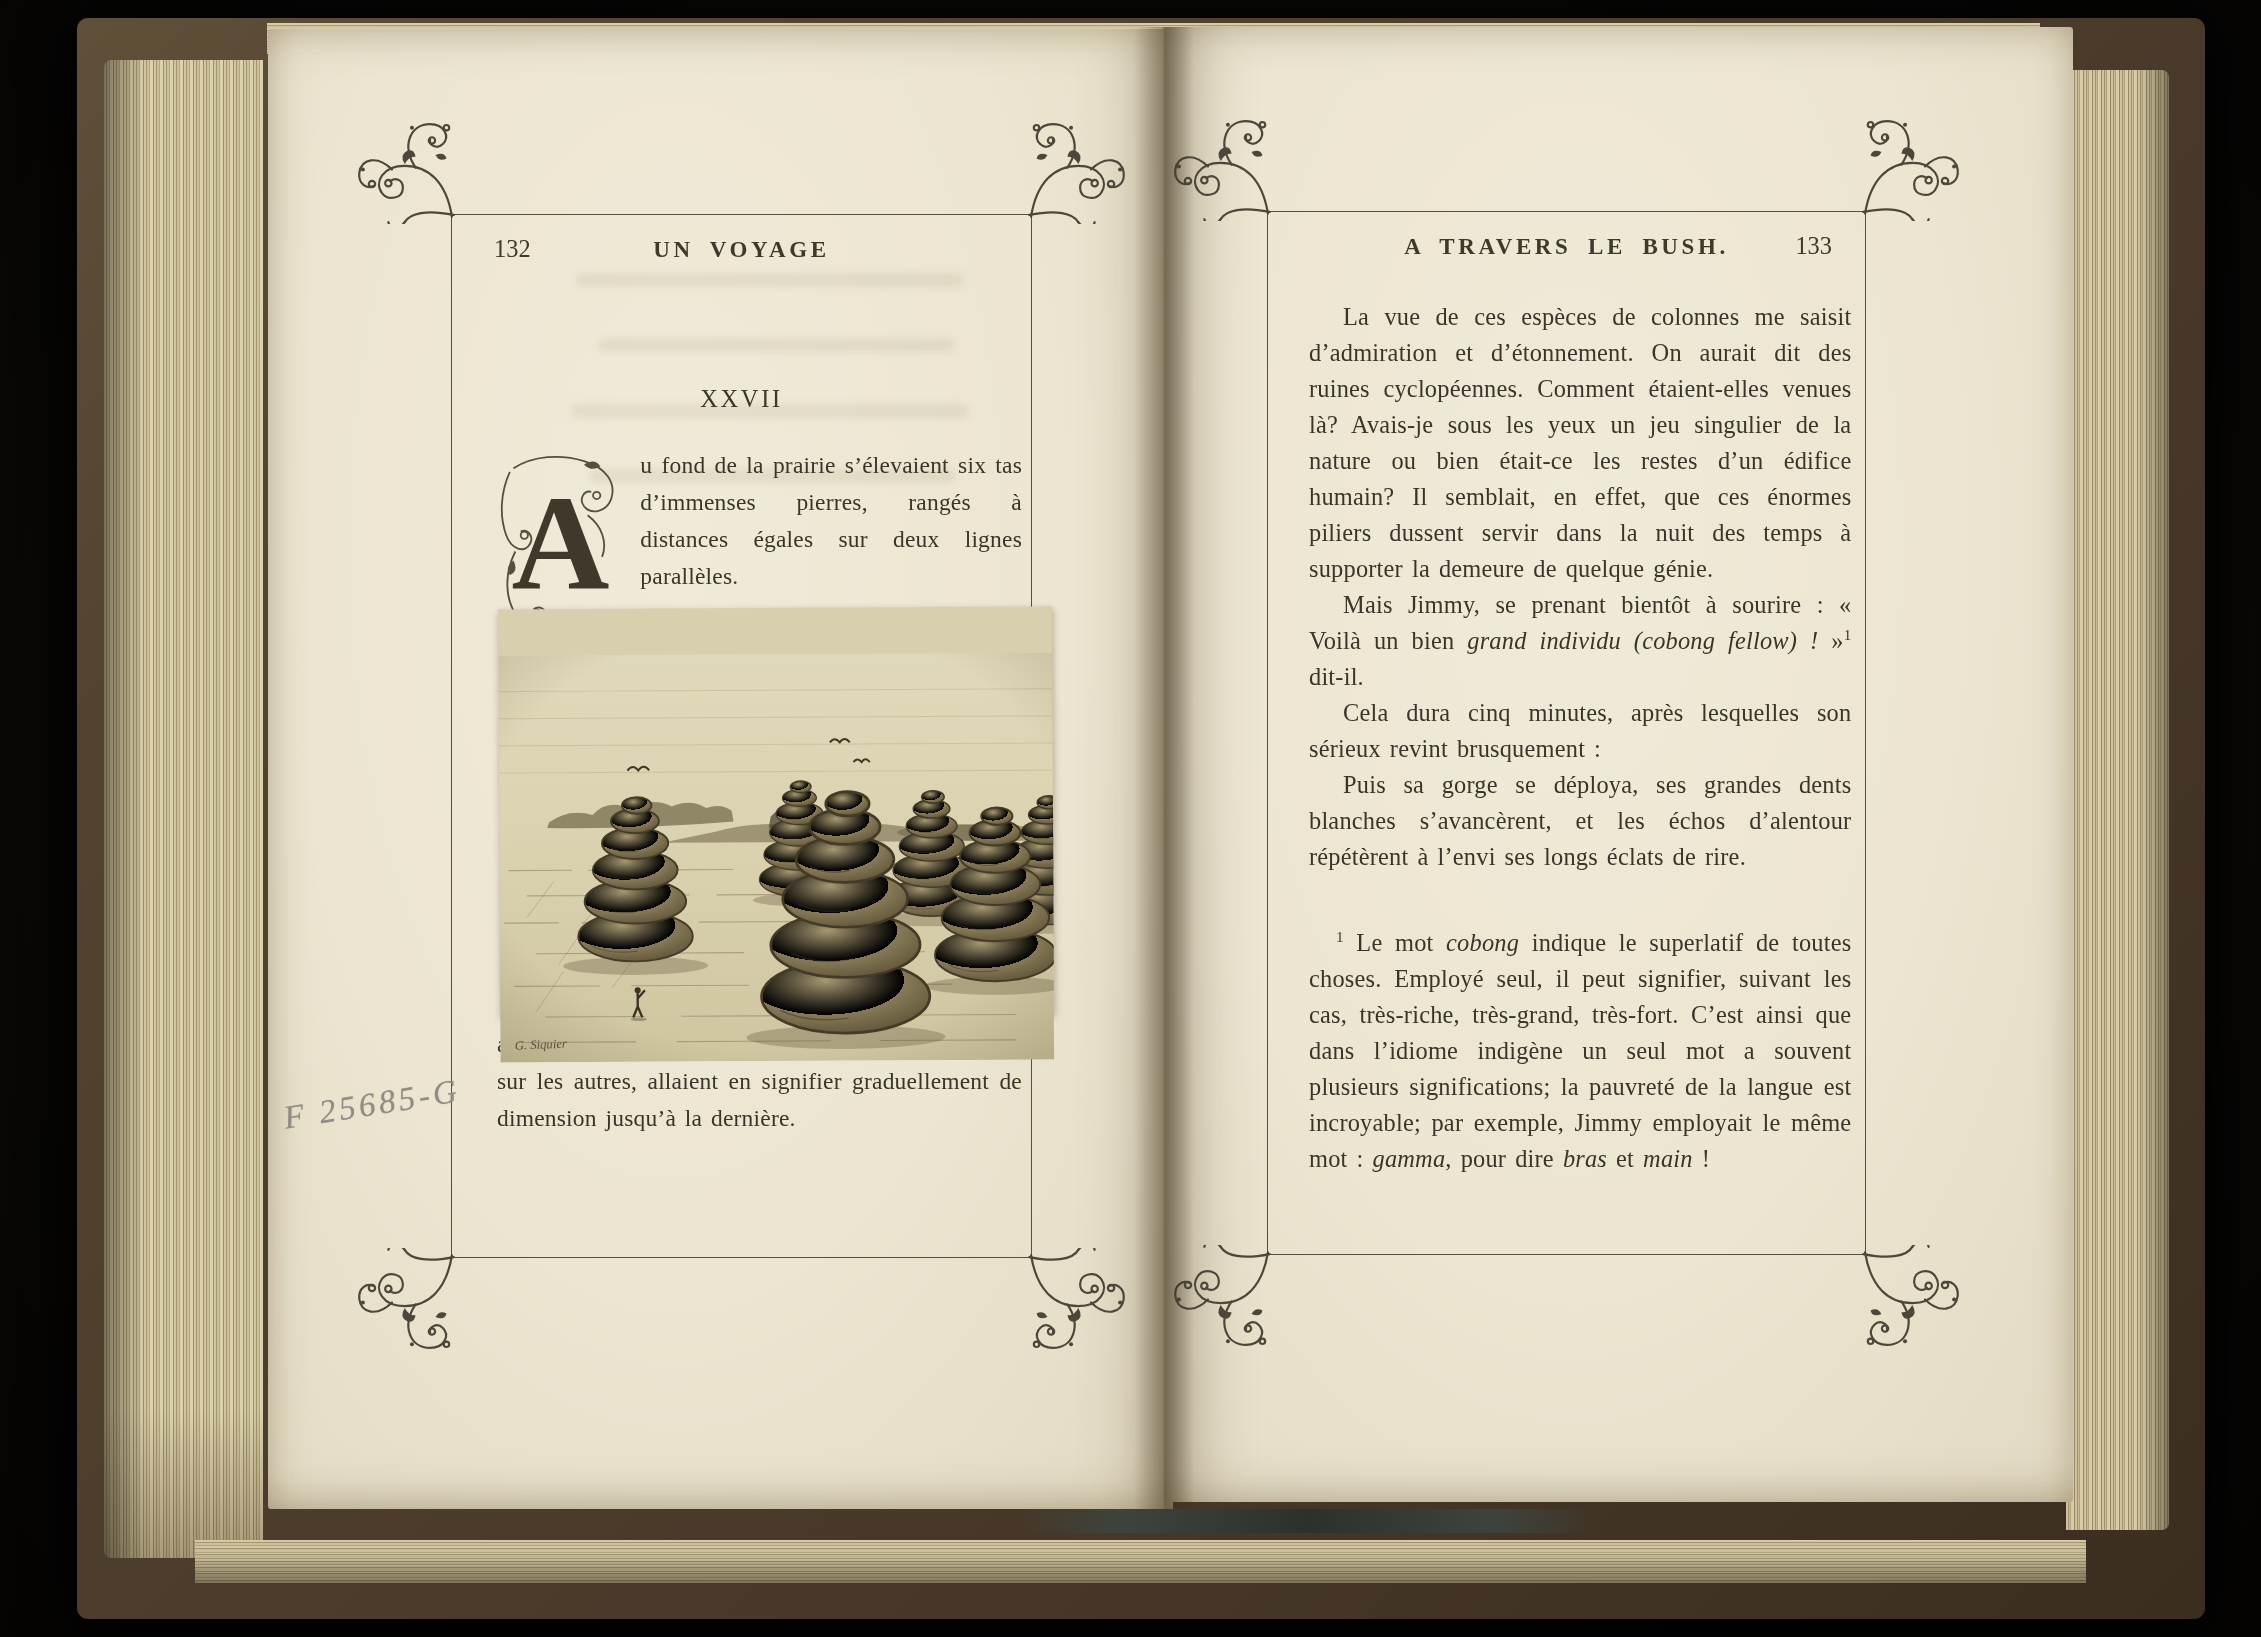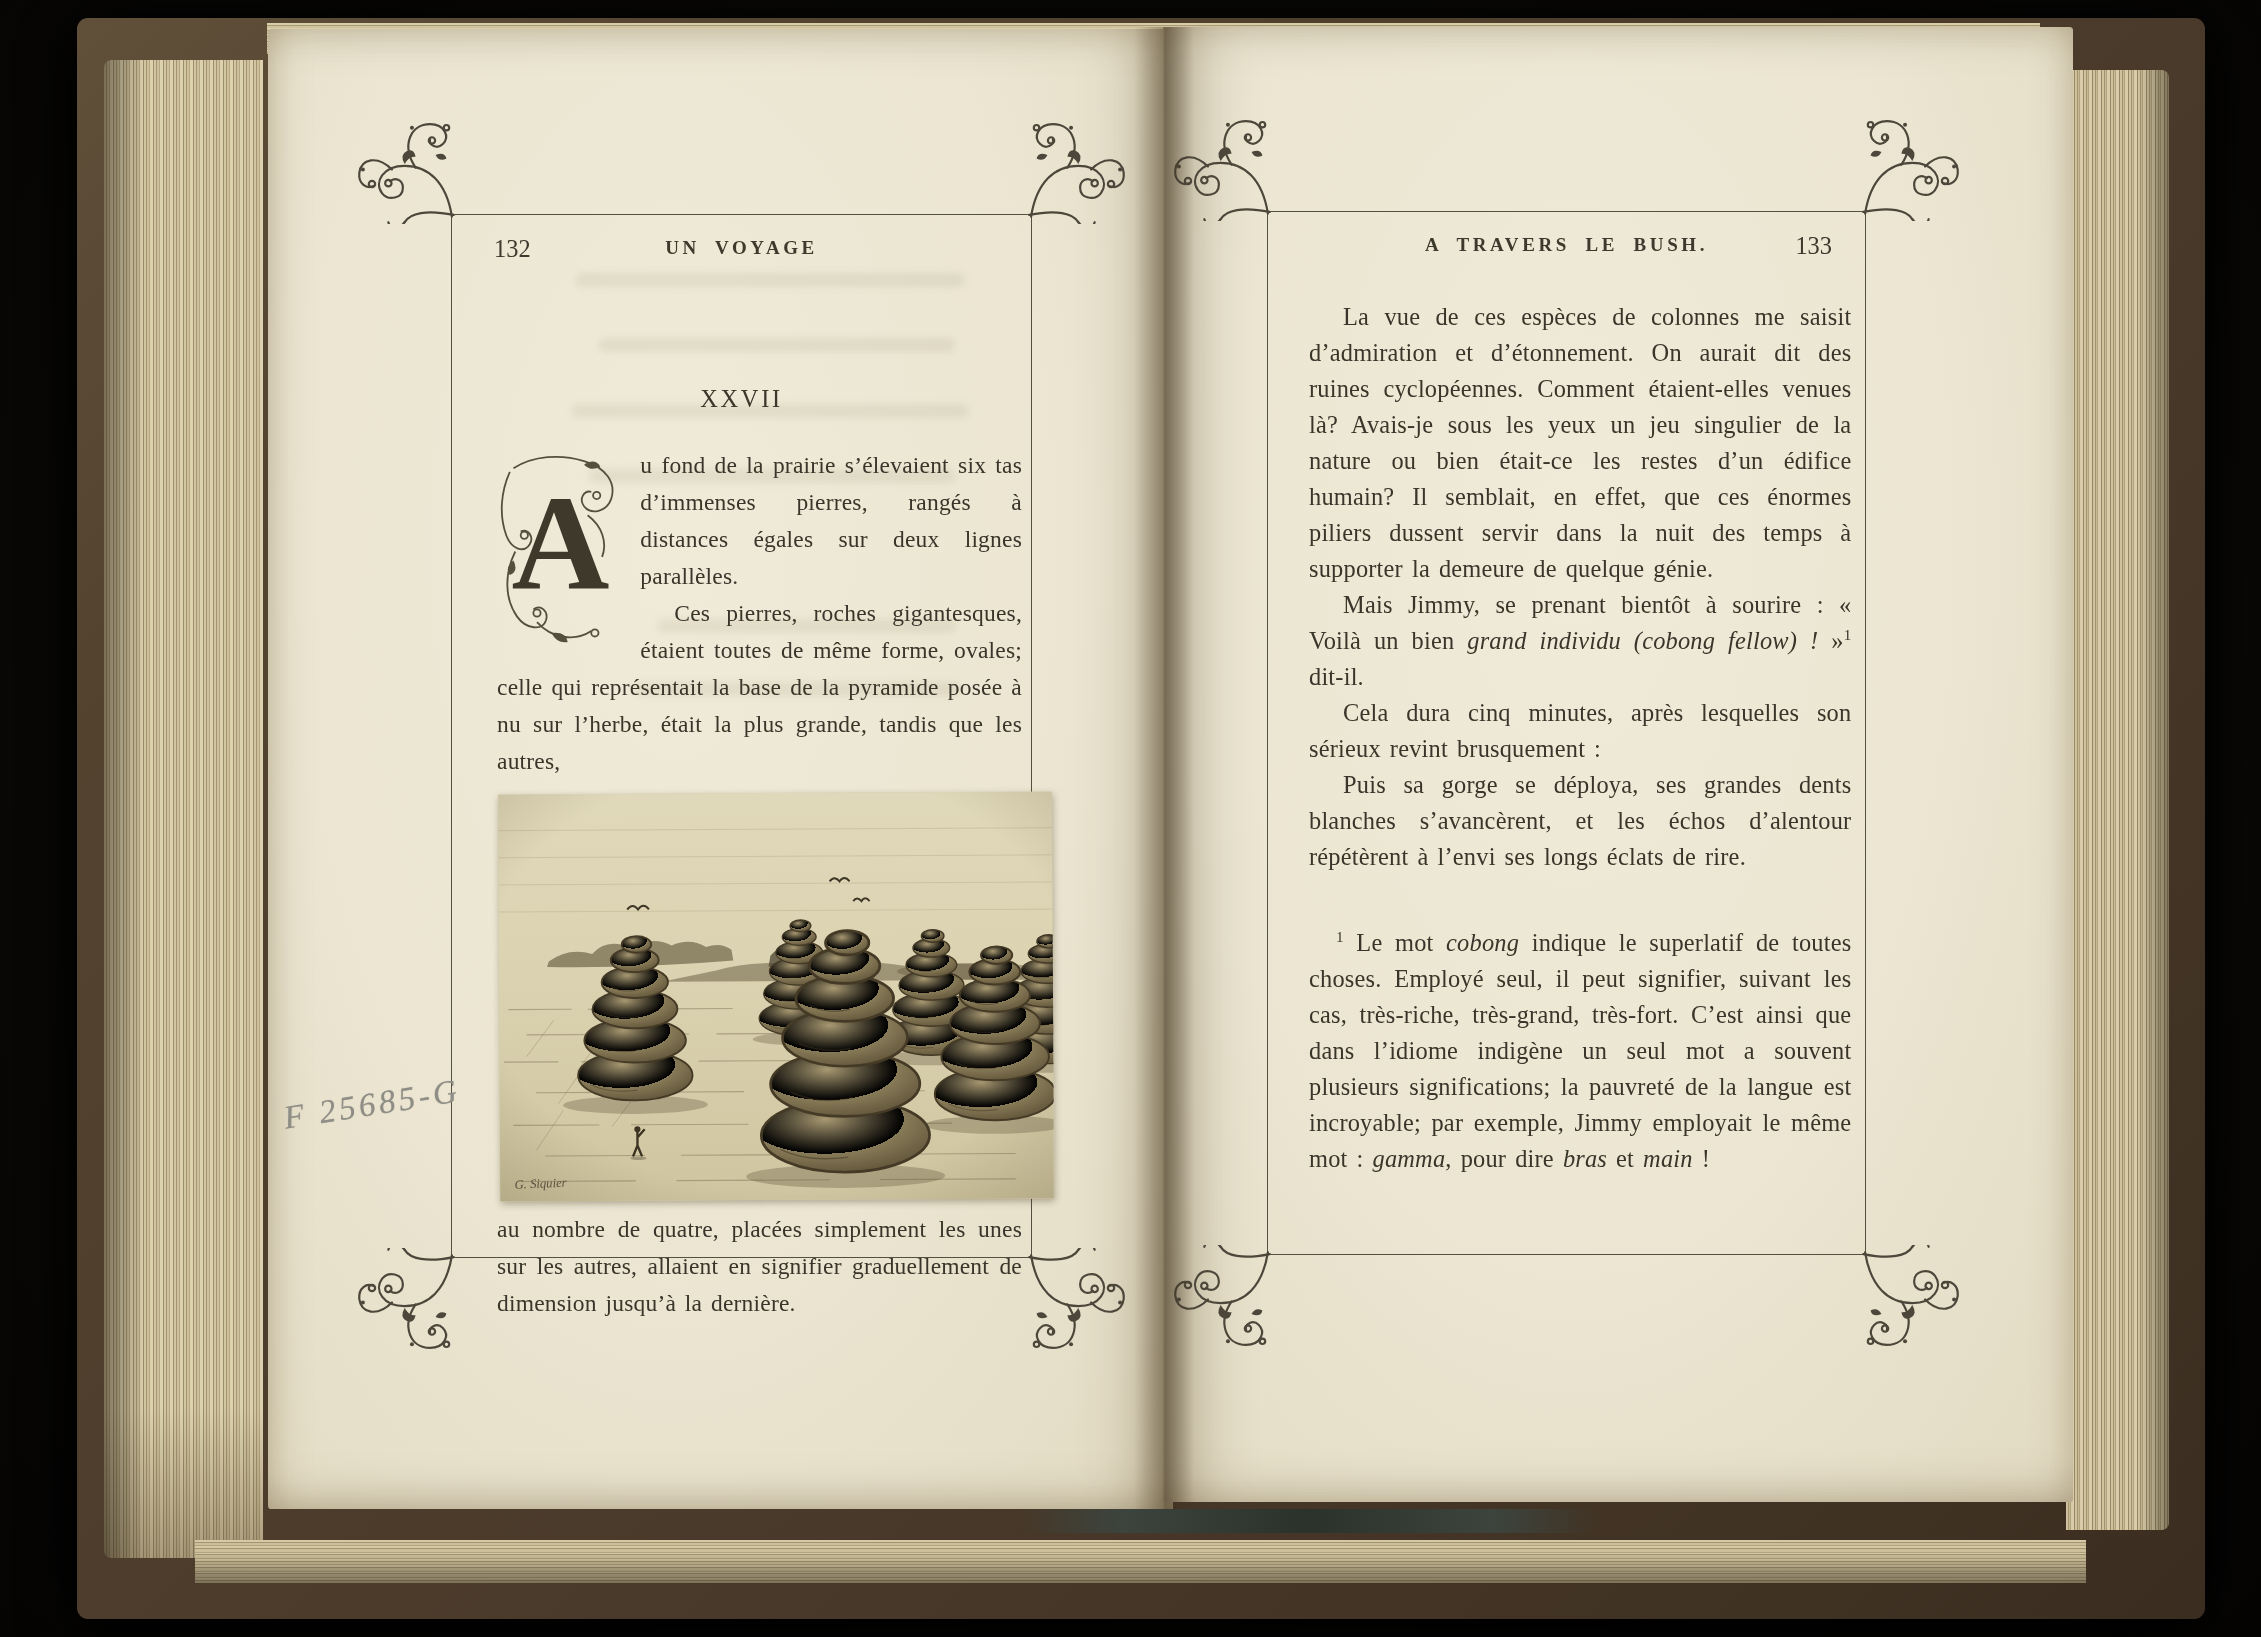--- a/index.html
+++ b/index.html
@@ -47,21 +47,21 @@
   .frame{position:absolute;border:1.4px solid #554f40;}
   .frame-left{left:183px;top:185px;width:579px;height:1042px;}
   .frame-right{left:104px;top:184px;width:597px;height:1042px;}
   .corner{position:absolute;width:109px;height:109px;}
   .corner.tl{left:-100px;top:-100px;}
   .corner.tr{right:-100px;top:-100px;transform:scaleX(-1);}
   .corner.bl{left:-100px;bottom:-100px;transform:scaleY(-1);}
   .corner.br{right:-100px;bottom:-100px;transform:scale(-1,-1);}
   
   .page-head{position:absolute;left:0;right:0;top:22px;height:31px;color:#3e392d;}
-  .running{display:block;text-align:center;font-size:19px;letter-spacing:3.6px;word-spacing:7.2px;font-weight:bold;}
+  .running{display:block;text-align:center;font-size:23px;letter-spacing:3.6px;word-spacing:7.2px;font-weight:bold;}
   .folio{position:absolute;top:-1.8px;font-size:24.4px;color:#3e392d;}
   .folio.fleft{left:42px;}
   .folio.fright{right:33px;}
   .chapter{position:absolute;left:0;right:0;top:170px;text-align:center;
     font-size:24.4px;letter-spacing:2.7px;color:#3c372b;}
   .textcol{position:absolute;left:0;right:0;}
   .textcol.lcol{top:232px;padding:0 9px 0 45px;}
   .textcol.rcol{top:87px;padding:0 13.6px 0 41px;}
   .textcol p{margin:0;font-size:23.5px;line-height:37px;color:#3a352a;text-align:justify;
     text-indent:34px;letter-spacing:0.2px;word-spacing:2.7px;}
@@ -164,21 +164,20 @@
                 </g>
                 <g fill="#55503e">
                   <path d="M96,14 q12,-8 18,2 q-10,6 -18,-2z"></path>
                   <path d="M18,120 q-10,8 -4,16 q10,-4 4,-16z"></path>
                   <path d="M60,200 q6,12 18,10 q-2,-12 -18,-10z"></path>
                 </g>
                 <text x="70" y="152" text-anchor="middle" font-family="Liberation Serif, serif" font-size="150" font-weight="bold" fill="#3f392c">A</text>
               </svg>
             </span><span>u fond de la prairie s’élevaient six tas d’immenses pierres, rangés à distances égales sur deux lignes parallèles.</span>
           </p>
-          <p>Ces pierres, roches gigantesques, étaient toutes de même forme, ovales; celle qui représentait la base de la pyramide posée à nu sur l’herbe, était la plus grande, tandis que les autres,</p>
 
           <figure class="engraving">
             <svg width="554" height="407" viewBox="0 0 612 450">
               <defs>
                 <radialGradient id="stoneG" cx="38%" cy="28%" r="85%">
                   <stop offset="0%" stop-color="#a79871"></stop>
                   <stop offset="55%" stop-color="#877throw" stop-opacity="1"></stop>
                   <stop offset="55%" stop-color="#877a57"></stop>
                   <stop offset="100%" stop-color="#574b33"></stop>
                 </radialGradient>

